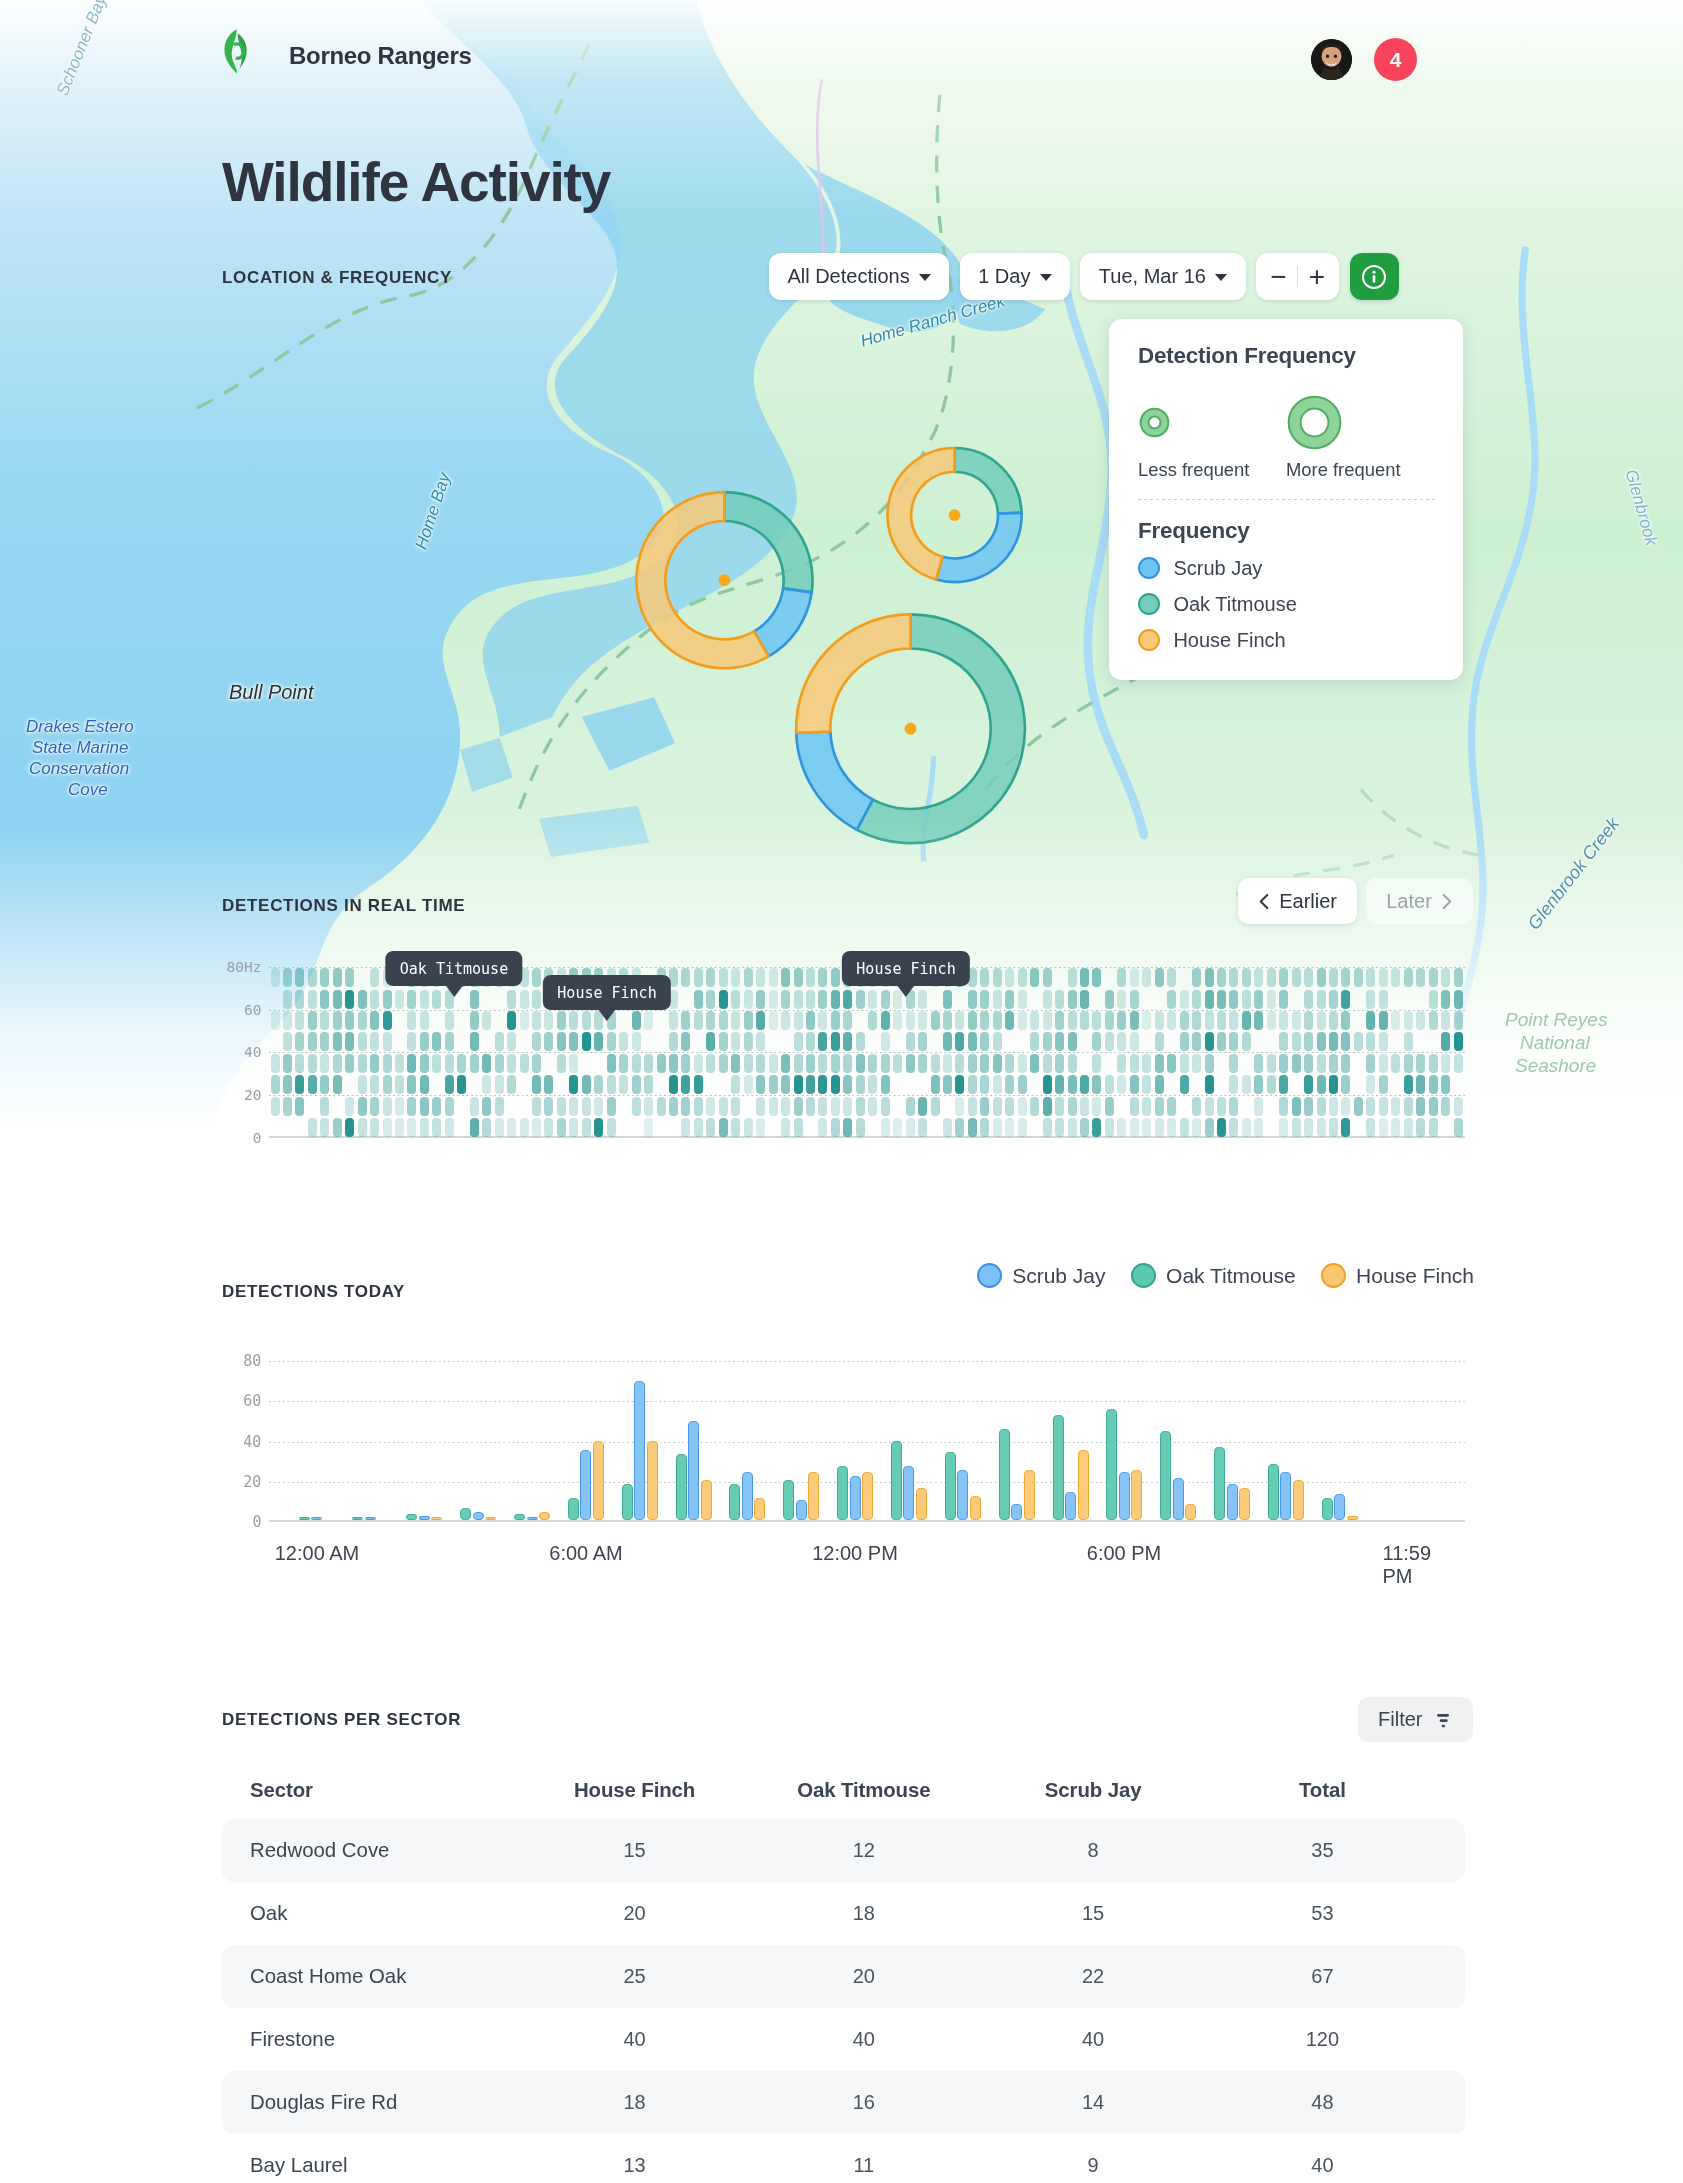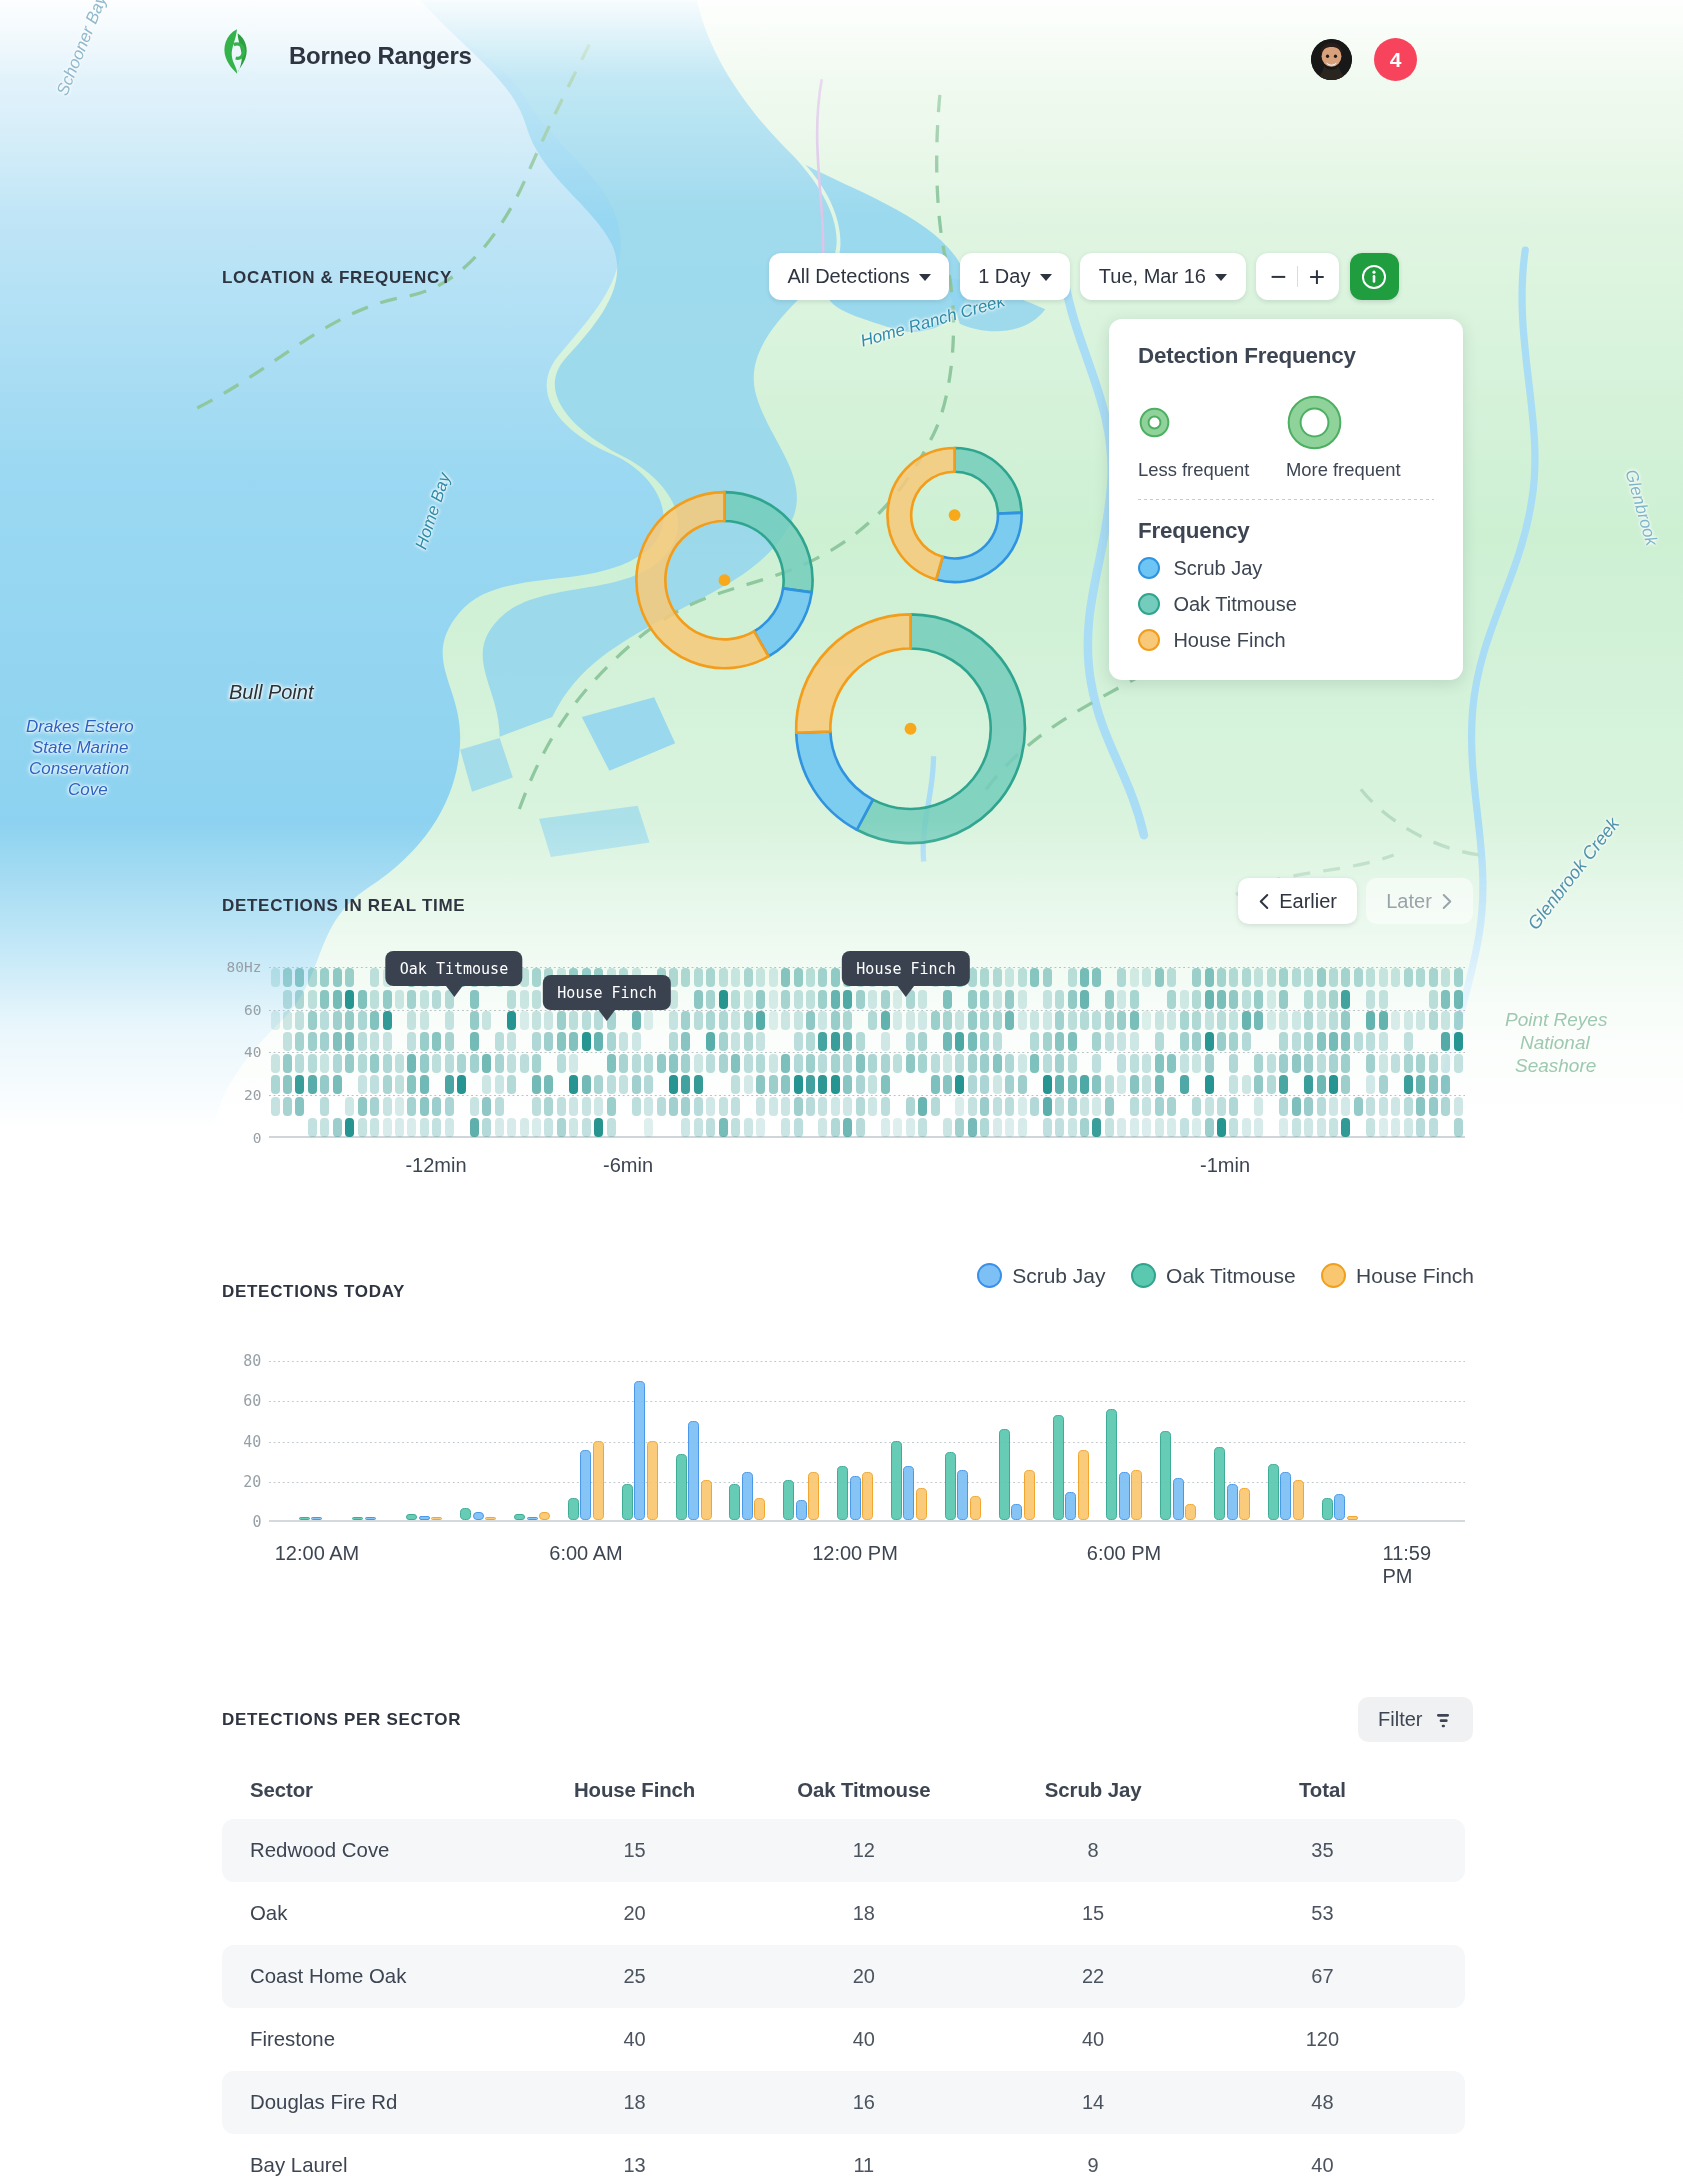--- a/index.html
+++ b/index.html
@@ -308,20 +308,21 @@
         <path d="M15 24 C13 14 20 6 31 6 C42 6 49 14 47 24 C45 16 40 12 31 12 C22 12 17 16 15 24 Z" fill="#2a1d19"></path>
         <ellipse cx="25" cy="26" rx="2.4" ry="2.6" fill="#1a1a1a"></ellipse>
         <ellipse cx="37" cy="26" rx="2.4" ry="2.6" fill="#1a1a1a"></ellipse>
         <path d="M23 35 C27 40 35 40 39 35 C37 42 25 42 23 35 Z" fill="#fff"></path>
         <path d="M20 40 C22 48 40 48 42 40 C44 52 50 54 52 62 L10 62 C12 54 18 52 20 40 Z" fill="#2b2520"></path>
       </svg>
     </div>
     <div class="badge">4</div>
   </div>
 
+  <div class="page-title">Wildlife Activity</div>
   <div class="section-label" style="left:222px; top:268px;">LOCATION &amp; FREQUENCY</div>
 
   <div class="toolbar">
     <div class="pill">
       <span>All Detections</span>
       <span class="chev"></span>
     </div>
     <div class="pill">
       <span>1 Day</span>
       <span class="chev"></span>
@@ -1067,25 +1068,20 @@
         <div class="spec-cell" style="left: 1185px; width: 9px; top: 23px; height: 19px; background: rgb(26, 142, 138); opacity: 0.614;"></div>
         <div class="spec-cell" style="left: 1185px; width: 9px; top: 44px; height: 19px; background: rgb(26, 142, 138); opacity: 0.374;"></div>
         <div class="spec-cell" style="left: 1185px; width: 9px; top: 65px; height: 19px; background: rgb(26, 142, 138); opacity: 0.95;"></div>
         <div class="spec-cell" style="left: 1185px; width: 9px; top: 87px; height: 19px; background: rgb(26, 142, 138); opacity: 0.246;"></div>
         <div class="spec-cell" style="left: 1185px; width: 9px; top: 130px; height: 19px; background: rgb(26, 142, 138); opacity: 0.213;"></div>
         <div class="spec-cell" style="left: 1185px; width: 9px; top: 151px; height: 19px; background: rgb(26, 142, 138); opacity: 0.36;"></div>
         <div class="spec-tip" style="left: 185px; top: -16px;">Oak Titmouse</div>
         <div class="spec-tip" style="left: 338px; top: 8px;">House Finch</div>
         <div class="spec-tip" style="left: 637px; top: -16px;">House Finch</div>
       </div>
-    <div class="spec-xlabels" id="spec-xlabels">
-        <div style="left: 167px;">-12min</div>
-        <div style="left: 359px;">-6min</div>
-        <div style="left: 956px;">-1min</div>
-      </div>
   </div>
 
   <div class="section-label" style="left:222px; top:1282px;">DETECTIONS TODAY</div>
   <div class="bc-legend" id="bc-legend">
       <div class="bcl-item">
         <span class="bcl-dot" style="background: rgb(124, 192, 245); border: 2px solid rgb(58, 144, 232);"></span>
         <span class="bcl-txt">Scrub Jay</span>
       </div>
       <div class="bcl-item">
         <span class="bcl-dot" style="background: rgb(91, 200, 176); border: 2px solid rgb(47, 165, 143);"></span>

